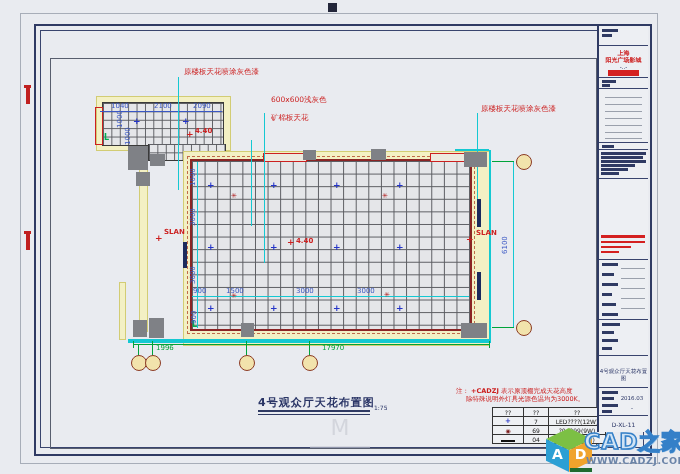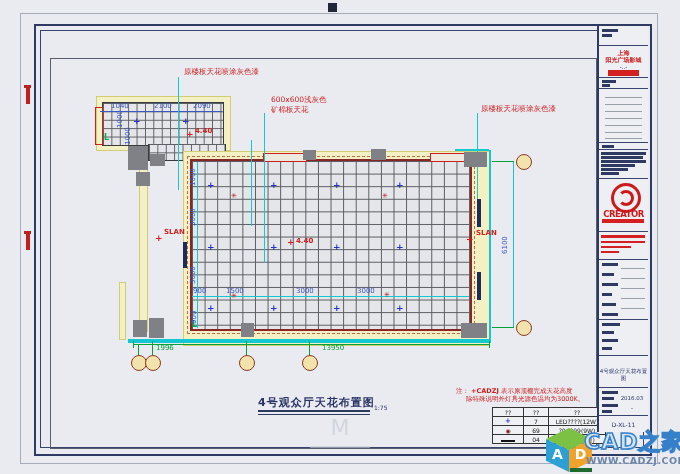--- a/index.html
+++ b/index.html
@@ -216,25 +216,20 @@
       <div class="tb-bar" style="left:3px;top:2px;width:12px;"></div>
     </div>
     <div class="tb-sec" style="top:124px;height:29px;">
       <div class="tb-bar" style="left:2px;top:2px;width:45px;"></div>
       <div class="tb-bar" style="left:2px;top:6px;width:42px;"></div>
       <div class="tb-bar" style="left:2px;top:10px;width:45px;"></div>
       <div class="tb-bar" style="left:2px;top:14px;width:34px;"></div>
       <div class="tb-bar" style="left:2px;top:18px;width:27px;"></div>
       <div class="tb-bar" style="left:2px;top:22px;width:18px;"></div>
     </div>
-    <div class="tb-sec" style="top:153px;height:53px;">
-      <div class="creator-logo"></div>
-      <div class="creator-txt">CREATOR</div>
-      <div class="creator-bar"></div>
-    </div>
     <div class="tb-sec" style="top:206px;height:28px;">
       <div class="tb-red-bar" style="left:2px;top:3px;width:44px;height:3px;"></div>
       <div class="tb-red-bar" style="left:2px;top:9px;width:44px;height:2px;"></div>
       <div class="tb-red-bar" style="left:2px;top:14px;width:30px;height:2px;"></div>
       <div class="tb-red-bar" style="left:2px;top:19px;width:18px;height:2px;"></div>
     </div>
     <div class="tb-sec" style="top:234px;height:60px;">
       <div class="tb-bar" style="left:3px;top:3px;width:16px;"></div>
         <div class="tb-line" style="left:22px;top:8px;width:24px;"></div>
       <div class="tb-bar" style="left:3px;top:13px;width:12px;"></div>
@@ -274,42 +269,42 @@
     <div class="cube-left">A</div>
     <div class="cube-right">D</div>
     <div class="cube-shadow"></div>
   </div>
   <div class="t wm-brand">CAD之家</div>
   <div class="t wm-url">WWW.CADZJ.COM</div>
 
   <div id="scene-layer" class="abs" style="left:0;top:0;width:680px;height:474px;pointer-events:none;">
       <span class="t t-red" style="left: 184px; top: 68px;">原楼板天花喷涂灰色漆</span>
       <span class="t t-red" style="left: 271px; top: 96px;">600x600浅灰色</span>
-      <span class="t t-red" style="left: 271px; top: 106px;">矿棉板天花</span>
+      <span class="t t-red" style="left: 271px; top: 114px;">矿棉板天花</span>
       <span class="t t-red" style="left: 481px; top: 105px;">原楼板天花喷涂灰色漆</span>
       <span class="t t-redb" style="left: 296px; top: 238px;">4.40</span>
       <span class="t t-redb" style="left: 195px; top: 128px;">4.40</span>
       <span class="t t-redb" style="left: 164px; top: 229px;">SLAN</span>
       <span class="t t-redb" style="left: 476px; top: 230px;">SLAN</span>
       <span class="t t-dim" style="left: 111px; top: 103px;">1040</span>
       <span class="t t-dim" style="left: 154px; top: 103px;">2100</span>
       <span class="t t-dim" style="left: 193px; top: 103px;">2090</span>
       <span class="t t-dim rot" style="left: 117px; top: 128px;">1000</span>
       <span class="t t-dim rot" style="left: 125px; top: 145px;">1000</span>
       <span class="t t-dim rot" style="left: 190px; top: 186px;">1000</span>
       <span class="t t-dim rot" style="left: 190px; top: 226px;">3000</span>
       <span class="t t-dim rot" style="left: 190px; top: 284px;">3000</span>
       <span class="t t-dim rot" style="left: 191px; top: 324px;">900</span>
       <span class="t t-dim" style="left: 193px; top: 288px;">900</span>
       <span class="t t-dim" style="left: 226px; top: 288px;">1500</span>
       <span class="t t-dim" style="left: 296px; top: 288px;">3000</span>
       <span class="t t-dim" style="left: 357px; top: 288px;">3000</span>
       <span class="t t-dim rot" style="left: 502px; top: 254px;">6100</span>
       <span class="t t-gdim" style="left: 156px; top: 345px;">1996</span>
-      <span class="t t-gdim" style="left: 322px; top: 345px;">13950</span>
+      <span class="t t-gdim" style="left: 322px; top: 345px;">17970</span>
       <span class="s s-downlight" style="left: 207px; top: 181px;">+</span>
       <span class="s s-downlight" style="left: 270px; top: 181px;">+</span>
       <span class="s s-downlight" style="left: 333px; top: 181px;">+</span>
       <span class="s s-downlight" style="left: 396px; top: 181px;">+</span>
       <span class="s s-downlight" style="left: 207px; top: 243px;">+</span>
       <span class="s s-downlight" style="left: 270px; top: 243px;">+</span>
       <span class="s s-downlight" style="left: 333px; top: 243px;">+</span>
       <span class="s s-downlight" style="left: 396px; top: 243px;">+</span>
       <span class="s s-downlight" style="left: 207px; top: 304px;">+</span>
       <span class="s s-downlight" style="left: 270px; top: 304px;">+</span>

